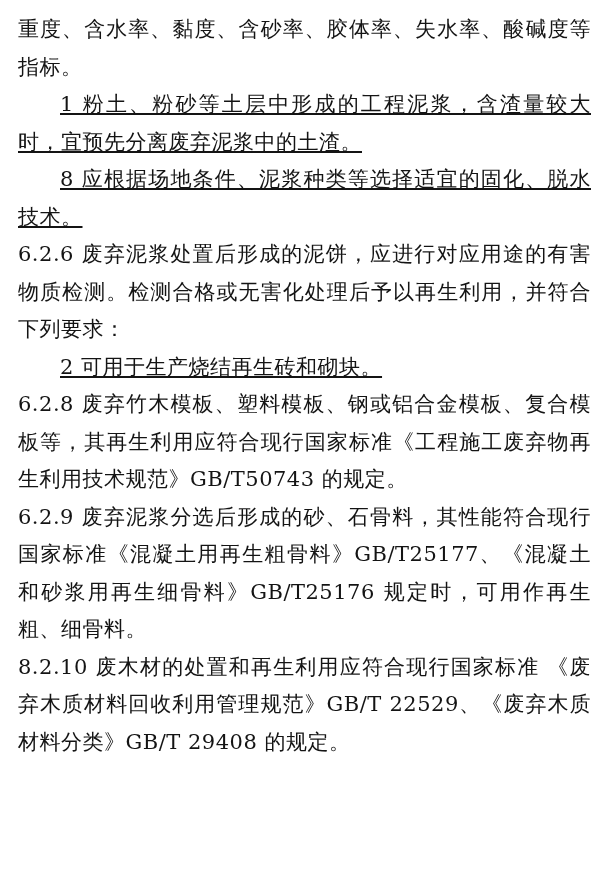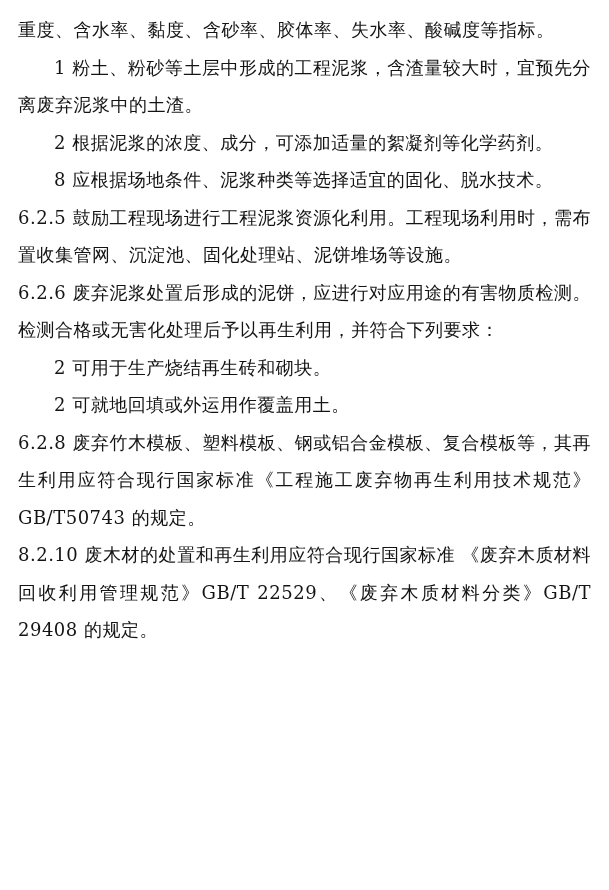--- a/index.html
+++ b/index.html
@@ -13,45 +13,44 @@
     height: 890px;
     background: #ffffff;
     box-sizing: border-box;
     padding: 11px 18px 10px 18px;
     overflow: hidden;
     font-family: "DejaVu Serif", "Liberation Serif", serif;
     color: #141414;
   }
   .doc-body p {
     margin: 0;
-    font-size: 18px;
+    font-size: 21px;
     line-height: 37.5px;
     text-align: justify;
     text-justify: inter-ideograph;
     letter-spacing: 0.5px;
   }
   
   .doc-body p.clause,
   .doc-body p.body-cont {
     text-indent: 0;
   }
   
   .doc-body p.sub-item {
     text-indent: 2em;
+    text-decoration: underline;
   }
 </style>
 </head>
 <body>
 
 <div class="page">
   <div class="doc-body">
     <p class="body-cont">重度、含水率、黏度、含砂率、胶体率、失水率、酸碱度等指标。</p>
     <p class="sub-item">1 粉土、粉砂等土层中形成的工程泥浆，含渣量较大时，宜预先分离废弃泥浆中的土渣。</p>
-    <p class="sub-item">2 根据泥浆的浓度、成分，可添加适量的絮凝剂等化学药剂。</p>
     <p class="sub-item">8 应根据场地条件、泥浆种类等选择适宜的固化、脱水技术。</p>
-    <p class="clause">6.2.5 鼓励工程现场进行工程泥浆资源化利用。工程现场利用时，需布置收集管网、沉淀池、固化处理站、泥饼堆场等设施。</p>
     <p class="clause">6.2.6 废弃泥浆处置后形成的泥饼，应进行对应用途的有害物质检测。检测合格或无害化处理后予以再生利用，并符合下列要求：</p>
     <p class="sub-item">2 可用于生产烧结再生砖和砌块。</p>
-    <p class="sub-item">2 可就地回填或外运用作覆盖用土。</p>
     <p class="clause">6.2.8 废弃竹木模板、塑料模板、钢或铝合金模板、复合模板等，其再生利用应符合现行国家标准《工程施工废弃物再生利用技术规范》GB/T50743 的规定。</p>
+    <p class="clause">6.2.9 废弃泥浆分选后形成的砂、石骨料，其性能符合现行国家标准《混凝土用再生粗骨料》GB/T25177、《混凝土和砂浆用再生细骨料》GB/T25176 规定时，可用作再生粗、细骨料。</p>
     <p class="clause">8.2.10 废木材的处置和再生利用应符合现行国家标准 《废弃木质材料回收利用管理规范》GB/T 22529、《废弃木质材料分类》GB/T 29408 的规定。</p>
   </div>
 </div>
 
 </body></html>

